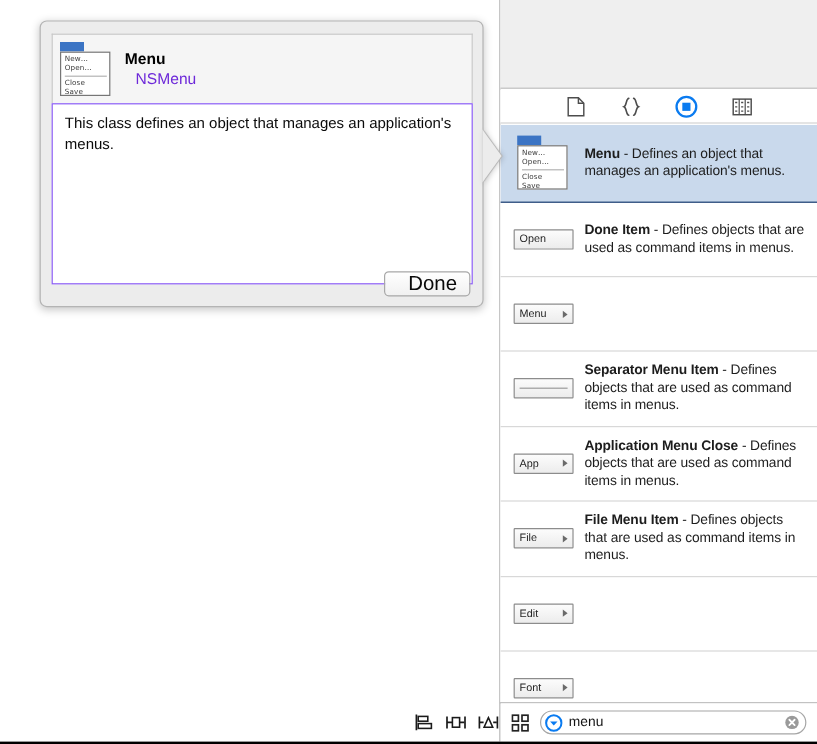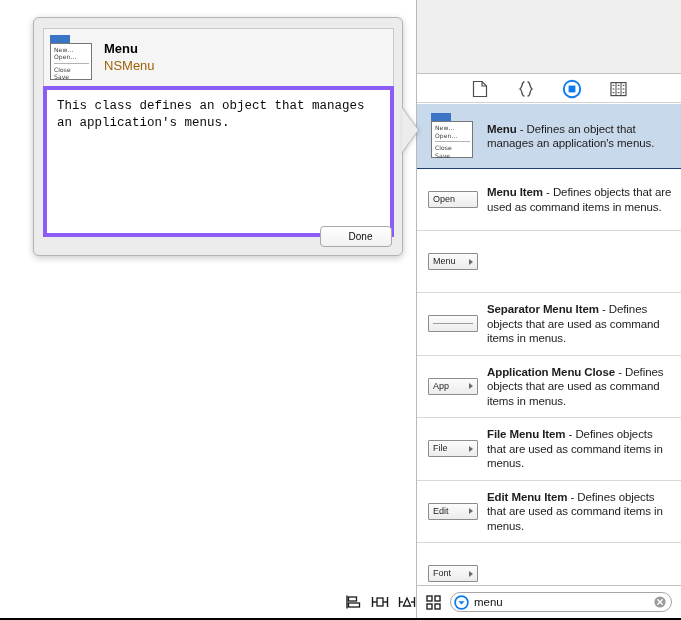--- a/index.html
+++ b/index.html
@@ -305,49 +305,49 @@
     gap: 10px;
   }
   #pop-title {
     font-size: 13px;
     font-weight: bold;
     color: #000000;
     line-height: 16px;
   }
   #pop-subtitle {
     font-size: 13px;
-    color: #a16207;
+    color: #6d28d9;
     line-height: 17px;
+    margin-left: 9px;
   }
   #pop-body {
     position: absolute;
     left: 9px; top: 68px;
     width: 351px;
     height: 151px;
     background: #ffffff;
-    border: 4px solid #8b5cf6;
+    border: 1px solid #8b5cf6;
     box-sizing: border-box;
     padding: 8px 10px;
-    font-family: Liberation Mono, monospace;
   }
   #pop-desc {
     font-size: 12.5px;
     line-height: 17px;
     color: #0b0b0b;
   }
   #pop-done {
     position: absolute;
     right: 10px;
     bottom: 8px;
     width: 72px;
     height: 21px;
     border: 1px solid #a8a8a8;
     border-radius: 4px;
     background: linear-gradient(to bottom, #ffffff 0%, #f1f1f1 100%);
-    font-size: 10px;
+    font-size: 17px;
     color: #0a0a0a;
     display: flex;
     align-items: center;
     justify-content: center;
     box-sizing: border-box;
     cursor: default;
     padding-left: 9px;
   }
 </style>
 </head>
@@ -411,21 +411,21 @@
             </div>
           </div>
           <div class="text-cell"><span class="t-title">Menu</span><span class="t-desc"> - Defines an object that manages an application's menus.</span></div>
         </div>
         <div class="lib-row">
           <div class="icon-cell">
             <div class="pill-glyph">
               <span class="pill-label">Open</span>
             </div>
           </div>
-          <div class="text-cell"><span class="t-title">Menu Item</span><span class="t-desc"> - Defines objects that are used as command items in menus.</span></div>
+          <div class="text-cell"><span class="t-title">Done Item</span><span class="t-desc"> - Defines objects that are used as command items in menus.</span></div>
         </div>
         <div class="lib-row">
           <div class="icon-cell">
             <div class="pill-glyph">
               <span class="pill-label">Menu</span>
               <span class="pill-arrow"></span>
             </div>
           </div>
         </div>
         <div class="lib-row">
@@ -454,21 +454,20 @@
           </div>
           <div class="text-cell"><span class="t-title">File Menu Item</span><span class="t-desc"> - Defines objects that are used as command items in menus.</span></div>
         </div>
         <div class="lib-row">
           <div class="icon-cell">
             <div class="pill-glyph">
               <span class="pill-label">Edit</span>
               <span class="pill-arrow"></span>
             </div>
           </div>
-          <div class="text-cell"><span class="t-title">Edit Menu Item</span><span class="t-desc"> - Defines objects that are used as command items in menus.</span></div>
         </div>
         <div class="lib-row">
           <div class="icon-cell">
             <div class="pill-glyph">
               <span class="pill-label">Font</span>
               <span class="pill-arrow"></span>
             </div>
           </div>
         </div>
       </div>

